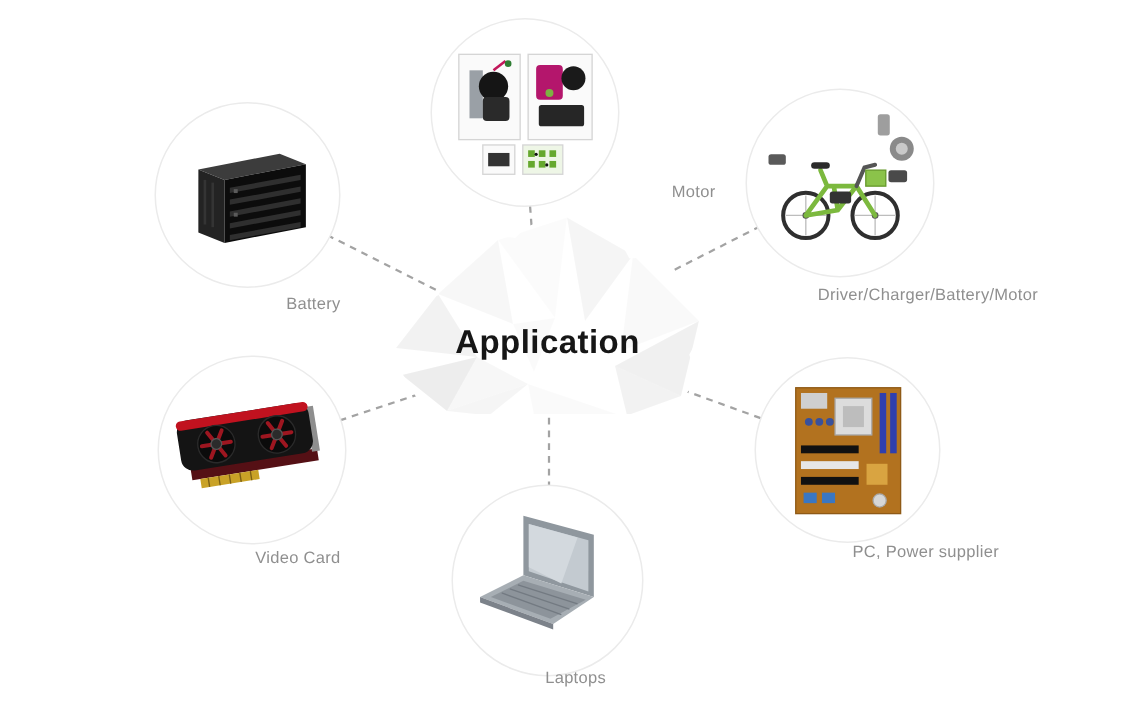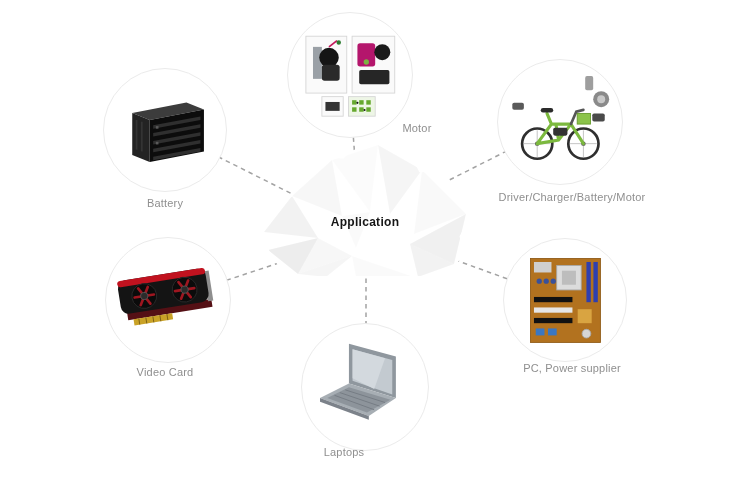--- a/index.html
+++ b/index.html
@@ -7,25 +7,25 @@
   body { font-family:"Liberation Sans", sans-serif; }
   .stage { position:relative; width:750px; height:482px; background:#ffffff; overflow:hidden; }
   .layer { position:absolute; left:0; top:0; }
   .node {
     position:absolute; border-radius:50%; background:#ffffff;
     border:1px solid #ebebeb; display:flex; align-items:center; justify-content:center;
   }
   .node svg { width:86%; height:86%; display:block; }
   .node-label {
     position:absolute; font-size:11px; color:#8f8f8f;
-    text-align:center; letter-spacing:0.2px; line-height:1.2;
+    text-align:right; letter-spacing:0.2px; line-height:1.2;
   }
   .cloud-label {
     position:absolute; left:265px; top:215px; width:200px; text-align:center;
-    font-size:12px; font-weight:600; color:#161616; letter-spacing:0.3px;
+    font-size:22px; font-weight:600; color:#161616; letter-spacing:0.3px;
   }
 </style>
 </head>
 <body>
 
 <div class="stage">
 
   <svg class="layer" width="750" height="482" viewBox="0 0 750 482">
     <defs>
       <clipPath id="cloudClip">
@@ -200,17 +200,17 @@
       <rect x="26" y="92" width="10" height="8" fill="#3a77c2"></rect>
       <rect x="40" y="92" width="10" height="8" fill="#3a77c2"></rect>
     </svg>
   </div>
 
   <div class="node-label" style="left:103px;top:197px;width:124px">Battery</div>
   <div class="node-label" style="left:357px;top:122px;width:120px">Motor</div>
   <div class="node-label" style="left:452px;top:191px;width:240px">Driver/Charger/Battery/Motor</div>
   <div class="node-label" style="left:103px;top:366px;width:124px">Video Card</div>
   <div class="node-label" style="left:284px;top:446px;width:120px">Laptops</div>
-  <div class="node-label" style="left:492px;top:362px;width:160px">PC, Power supplier</div>
+  <div class="node-label" style="left:506px;top:362px;width:160px">PC, Power supplier</div>
 
   <div class="cloud-label">Application</div>
 
 </div>
 
 </body></html>

